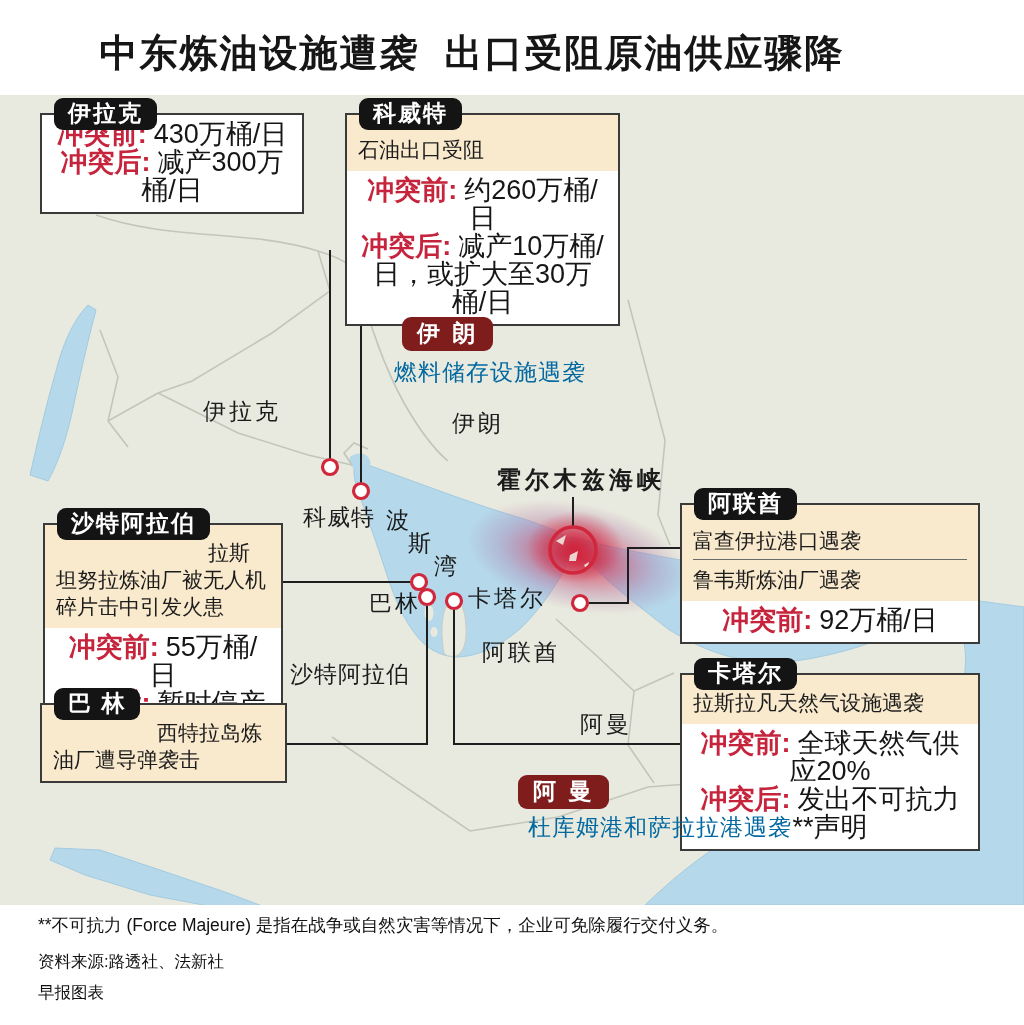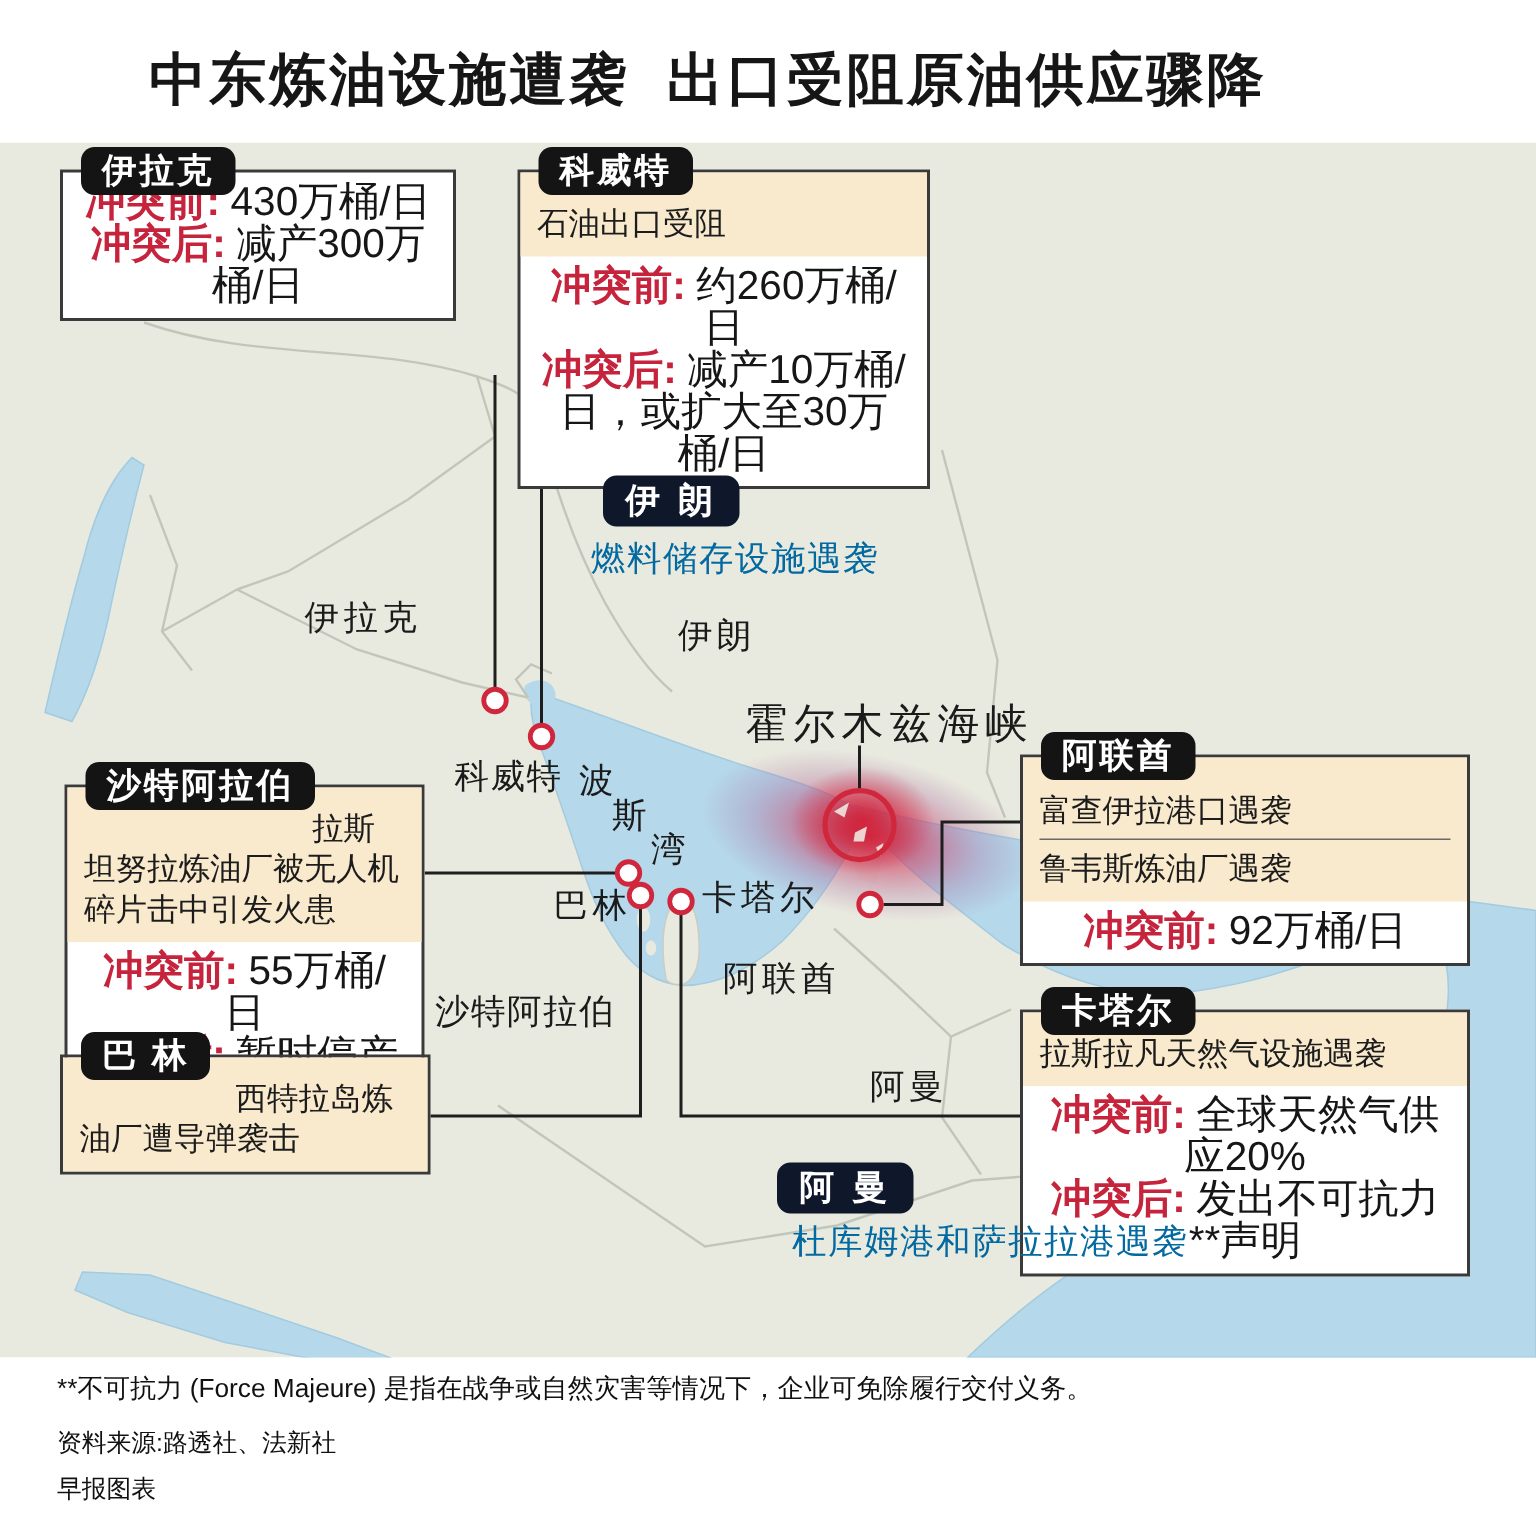--- a/index.html
+++ b/index.html
@@ -11,35 +11,35 @@
   }
   .page-title{
     position:absolute;top:28px;left:0;width:944px;text-align:center;
     font-size:38px;font-weight:700;letter-spacing:2px;white-space:pre;
   }
   #map-svg{position:absolute;top:95px;left:0;}
   
   .map-label{
     position:absolute;font-size:23px;color:#1b1b1b;letter-spacing:3px;white-space:nowrap;z-index:3;
   }
-  .map-label.bold{font-weight:400;font-size:28px;letter-spacing:4px;}
+  .map-label.bold{font-weight:700;font-size:24px;letter-spacing:4px;}
   
   .box{
     position:absolute;background:#ffffff;border:2px solid #3a3a3a;
     box-sizing:border-box;z-index:5;
   }
   .badge{
     position:absolute;top:-17px;left:12px;z-index:6;
     background:#141414;color:#fff;font-weight:700;
     font-size:23px;line-height:28px;padding:1px 14px 3px;
     border-radius:9px;letter-spacing:2px;white-space:nowrap;
   }
   .badge-abs{
     position:absolute;z-index:6;
-    background:#0f172a;color:#fff;font-weight:700;
+    background:#7f1d1d;color:#fff;font-weight:700;
     font-size:23px;line-height:28px;padding:2px 15px 4px;
     border-radius:9px;letter-spacing:3px;white-space:nowrap;
   }
   .cream{
     background:#f9e9cd;padding:14px 11px 8px;
     font-size:21px;line-height:27px;color:#1c1c1c;
   }
   .cream .gap{float:left;height:22px;}
   .stats{padding:5px 11px 8px;font-size:27px;line-height:28px;text-align:center;}
   .stat{margin:0;}

